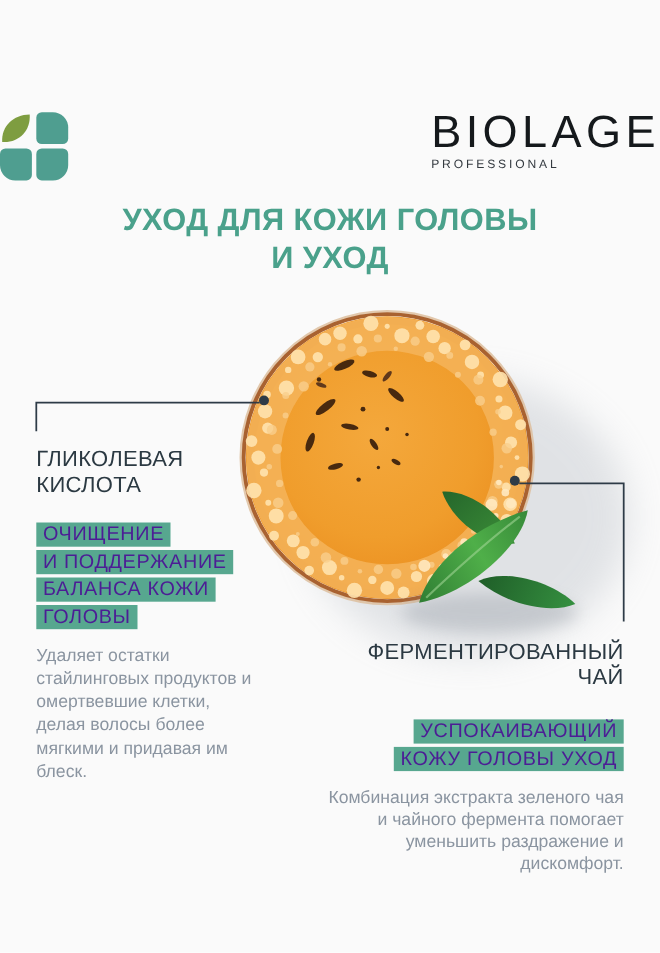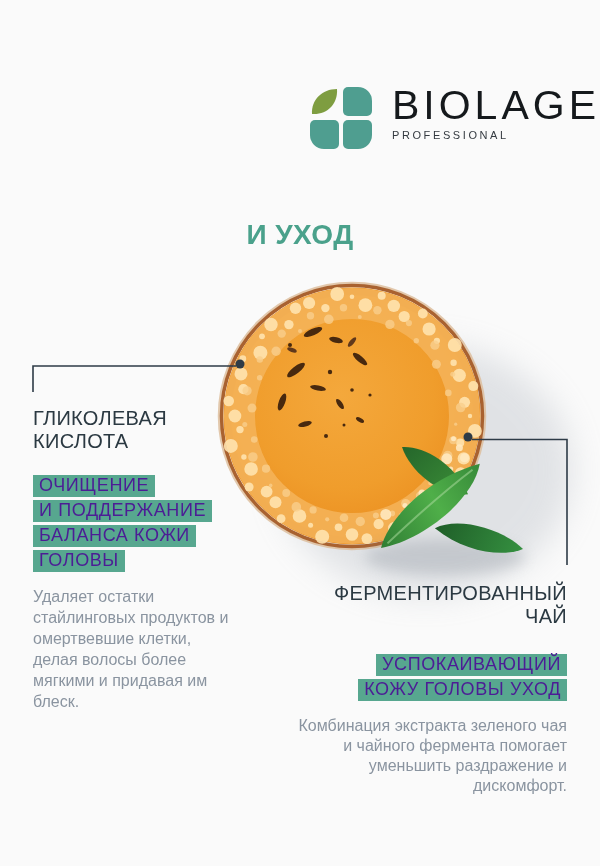--- a/index.html
+++ b/index.html
@@ -7,22 +7,22 @@
     position:relative;
     width:600px;height:866px;
     background:#FAFAFA;
     overflow:hidden;
     font-family:"Liberation Sans", sans-serif;
   }
   .scene{position:absolute;left:0;top:0;z-index:1;}
 
   
   .logo-row{
-    position:absolute;top:83px;left:0;right:0;z-index:2;
-    display:flex;justify-content:flex-end;align-items:flex-start;gap:20px;
+    position:absolute;top:98px;left:0;right:0;z-index:2;
+    display:flex;justify-content:space-between;align-items:flex-start;gap:20px;
   }
   .logo-icon{
     width:62px;height:62px;margin-top:4px;
     display:grid;grid-template-columns:29px 29px;grid-template-rows:29px 29px;gap:4px;
   }
   .sq{width:29px;height:29px;background:#4F9E90;border-radius:5px;}
   .sq.tr{border-top-right-radius:14px;}
   .sq.bl{border-bottom-left-radius:14px;}
   .sq.br{border-bottom-right-radius:14px;}
   .logo-text{display:flex;flex-direction:column;align-items:flex-start;}
@@ -274,21 +274,21 @@
       <div class="sq bl"></div>
       <div class="sq br"></div>
     </div>
     <div class="logo-text">
       <div class="brand">BIOLAGE</div>
       <div class="brand-sub">PROFESSIONAL</div>
     </div>
   </header>
 
   <h1 class="heading">
-    <br>
+    <span>УХОД ДЛЯ КОЖИ ГОЛОВЫ</span><br>
     <span>И УХОД</span>
   </h1>
 
   <h2 class="co-title left-title">
     <span>ГЛИКОЛЕВАЯ</span><br>
     <span>КИСЛОТА</span>
   </h2>
   <div class="hl-stack left-stack">
     <span class="hl">ОЧИЩЕНИЕ</span>
     <span class="hl">И ПОДДЕРЖАНИЕ</span>

